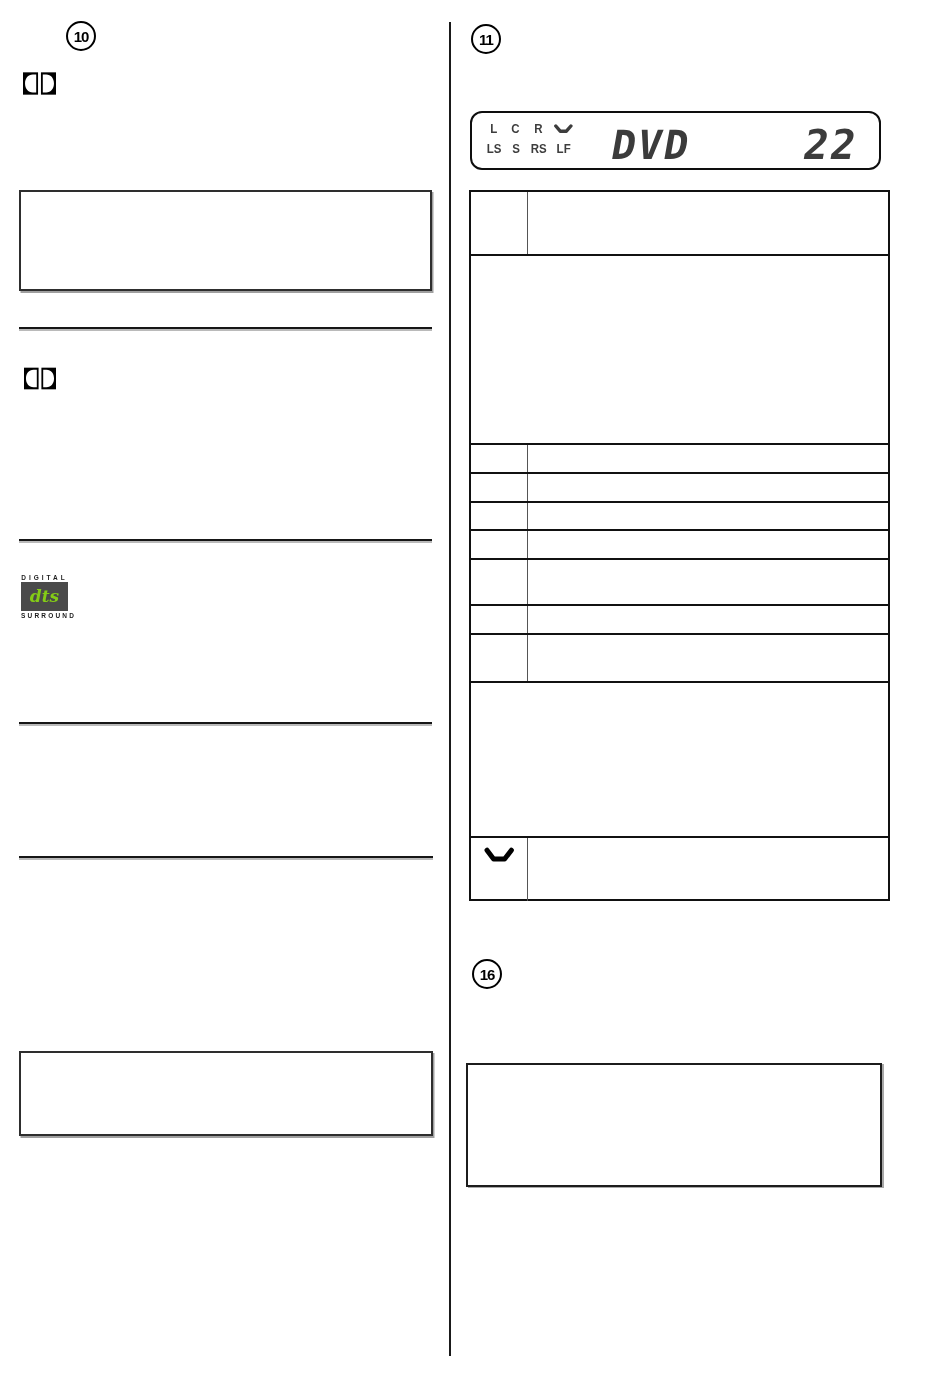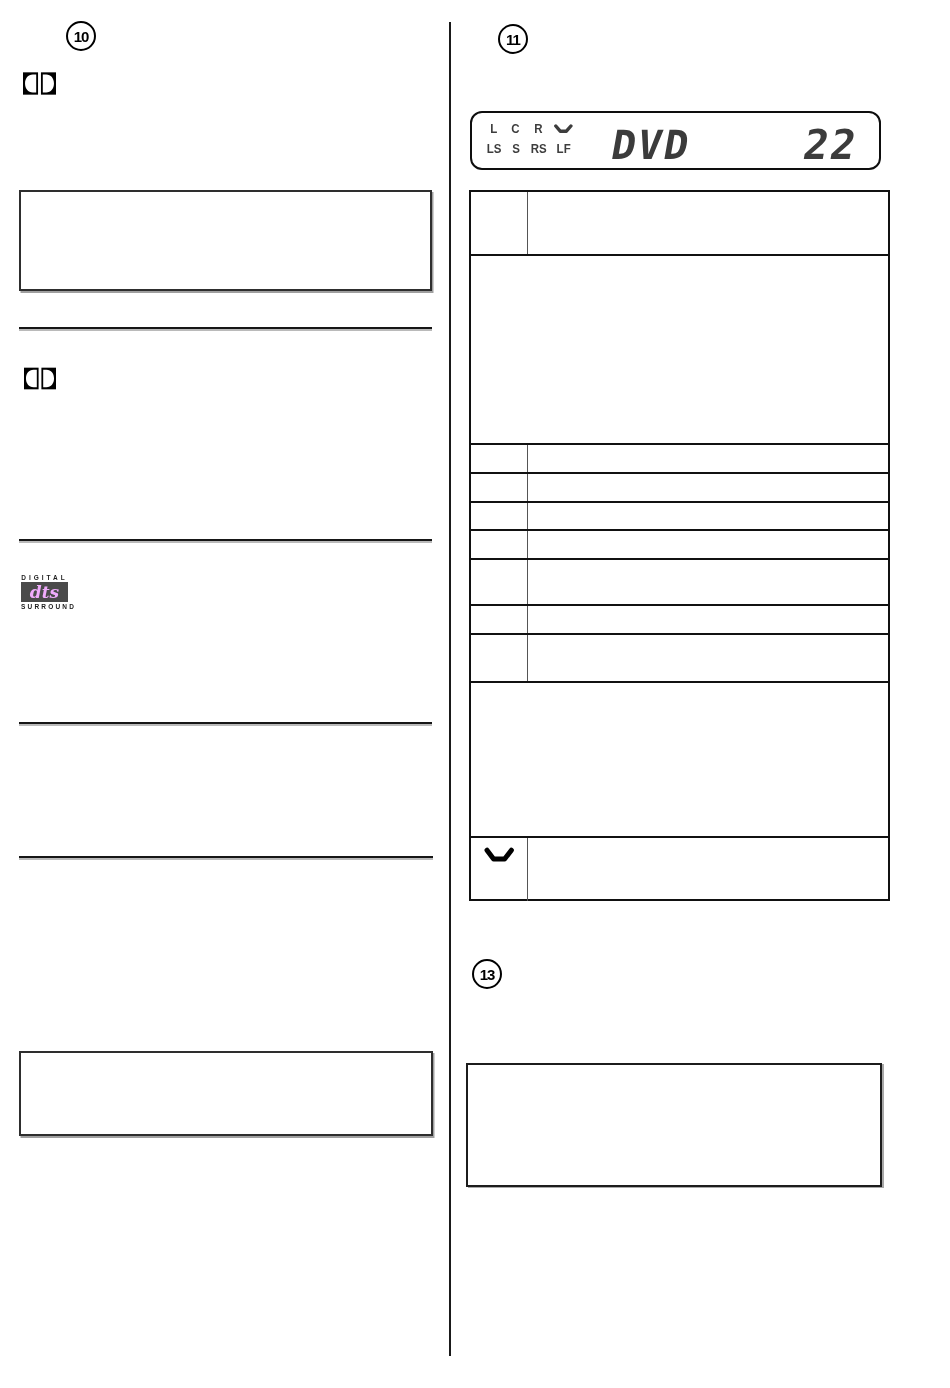--- a/index.html
+++ b/index.html
@@ -20,21 +20,21 @@
   
   .outline-box{position:absolute;background:#fff;border:2px solid #2e2e2e;
         box-shadow:1.5px 2px 0 #9f9f9f;box-sizing:border-box;}
 
   
   .dolby-logo{position:absolute;}
 
   
   .dts-logo{position:absolute;width:47px;text-align:center;}
   .dts-top{font-size:6.5px;font-weight:700;letter-spacing:3px;color:#1c1c1c;white-space:nowrap;}
-  .dts-box{margin:1px 0;width:47px;height:20px;background:#4a4a4a;color:#f0abfc;
+  .dts-box{margin:1px 0;width:47px;height:29px;background:#4a4a4a;color:#84cc16;
         display:flex;align-items:center;justify-content:center;
         font-family:"DejaVu Serif", serif;font-weight:700;font-style:italic;font-size:17px;line-height:1;}
   .dts-bottom{font-size:6.5px;font-weight:700;letter-spacing:2.2px;color:#1c1c1c;white-space:nowrap;}
 
   
   .display-panel{position:absolute;left:470px;top:111px;width:411px;height:59px;
         border:2.5px solid #0e0e0e;border-radius:12px;background:#fff;box-sizing:border-box;}
   .ind-grid{position:absolute;left:10px;top:7px;display:grid;
         grid-template-columns:23px 22px 23px 27px;row-gap:4px;
         justify-items:center;align-items:center;}
@@ -96,21 +96,21 @@
     <div class="dts-box">dts</div>
     <div class="dts-bottom">SURROUND</div>
   </div>
 
   <div class="hrule" style="left:19px;top:722px;width:413px;"></div>
 
   <div class="hrule" style="left:19px;top:856px;width:414px;"></div>
 
   <div class="outline-box" style="left:19px;top:1051px;width:414px;height:85px;"></div>
 
-  <div class="circle-marker" style="left:498px;top:24px;text-align:center;">
+  <div class="circle-marker" style="left:471px;top:24px;text-align:center;">
     <span>11</span>
   </div>
 
   <div class="display-panel">
     <div class="ind-grid">
       <span class="ind">L</span>
       <span class="ind">C</span>
       <span class="ind">R</span>
       <span>
         <svg width="19" height="10" viewBox="0 0 19 10">
@@ -171,18 +171,18 @@
           <svg class="curve-big" width="31" height="17" viewBox="0 0 31 17">
             <path d="M3,3.2 L9.6,12 H20.6 L27.4,3.2" fill="none" stroke="#000" stroke-width="5" stroke-linecap="round" stroke-linejoin="round"></path>
           </svg>
         </span>
       </div>
       <div class="rcell"></div>
     </div>
   </div>
 
   <div class="circle-marker" style="left:472px;top:959px;">
-    <span>13</span>
+    <span>16</span>
   </div>
 
   <div class="footer-box"></div>
 
 </div>
 
 </body></html>

